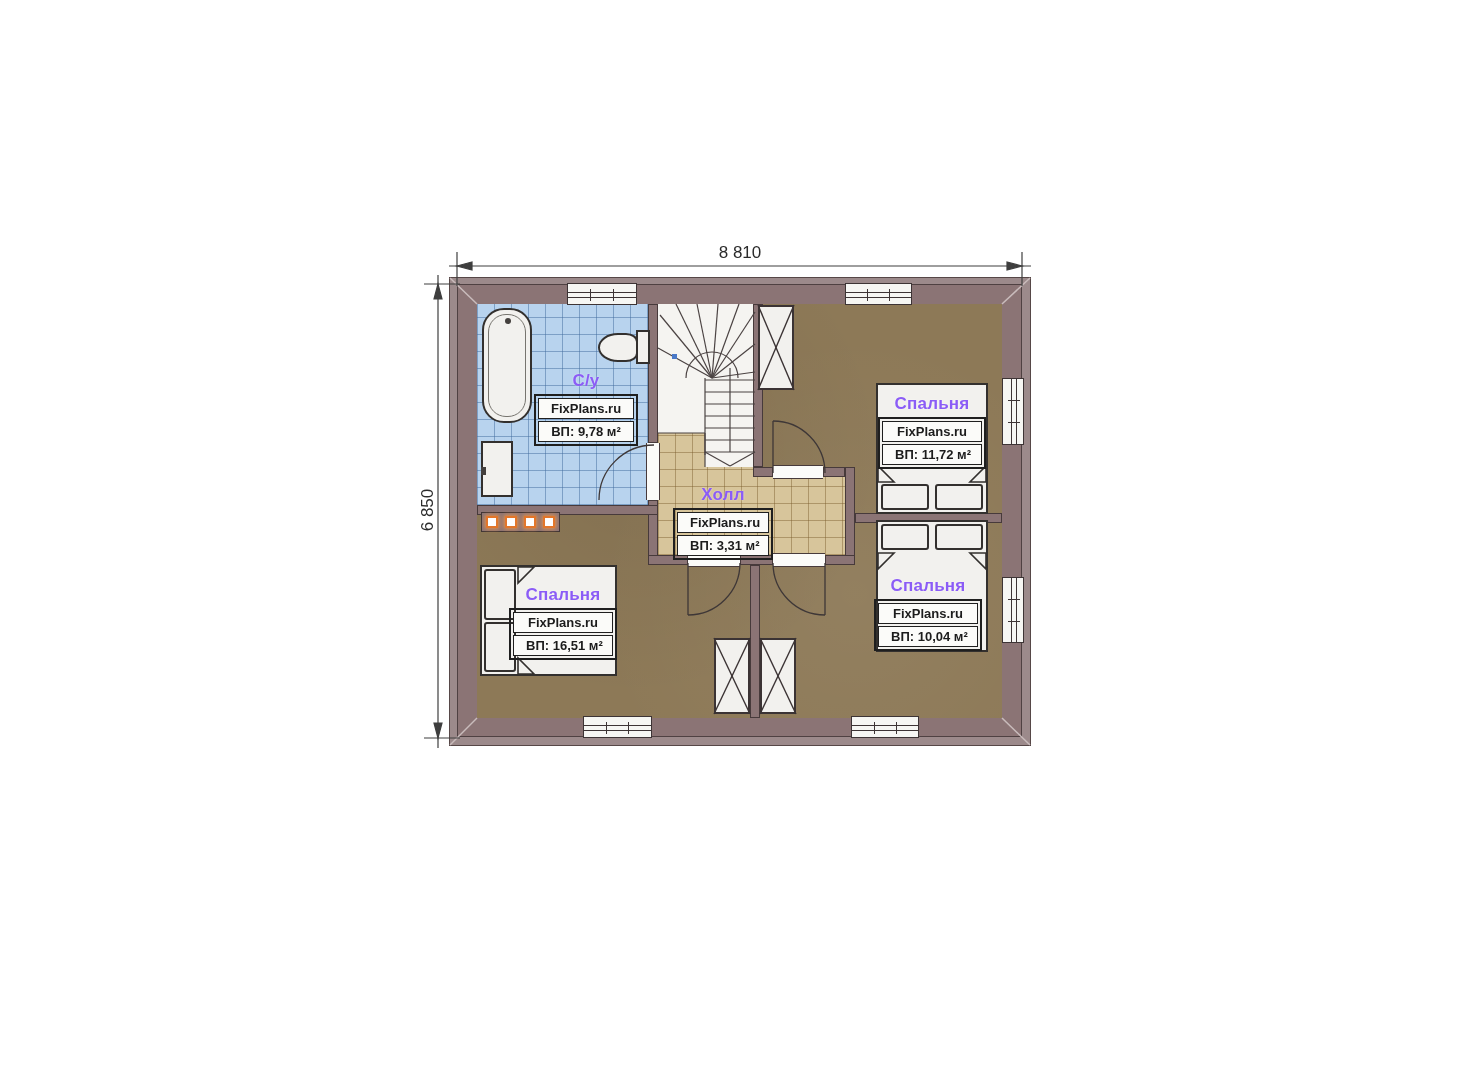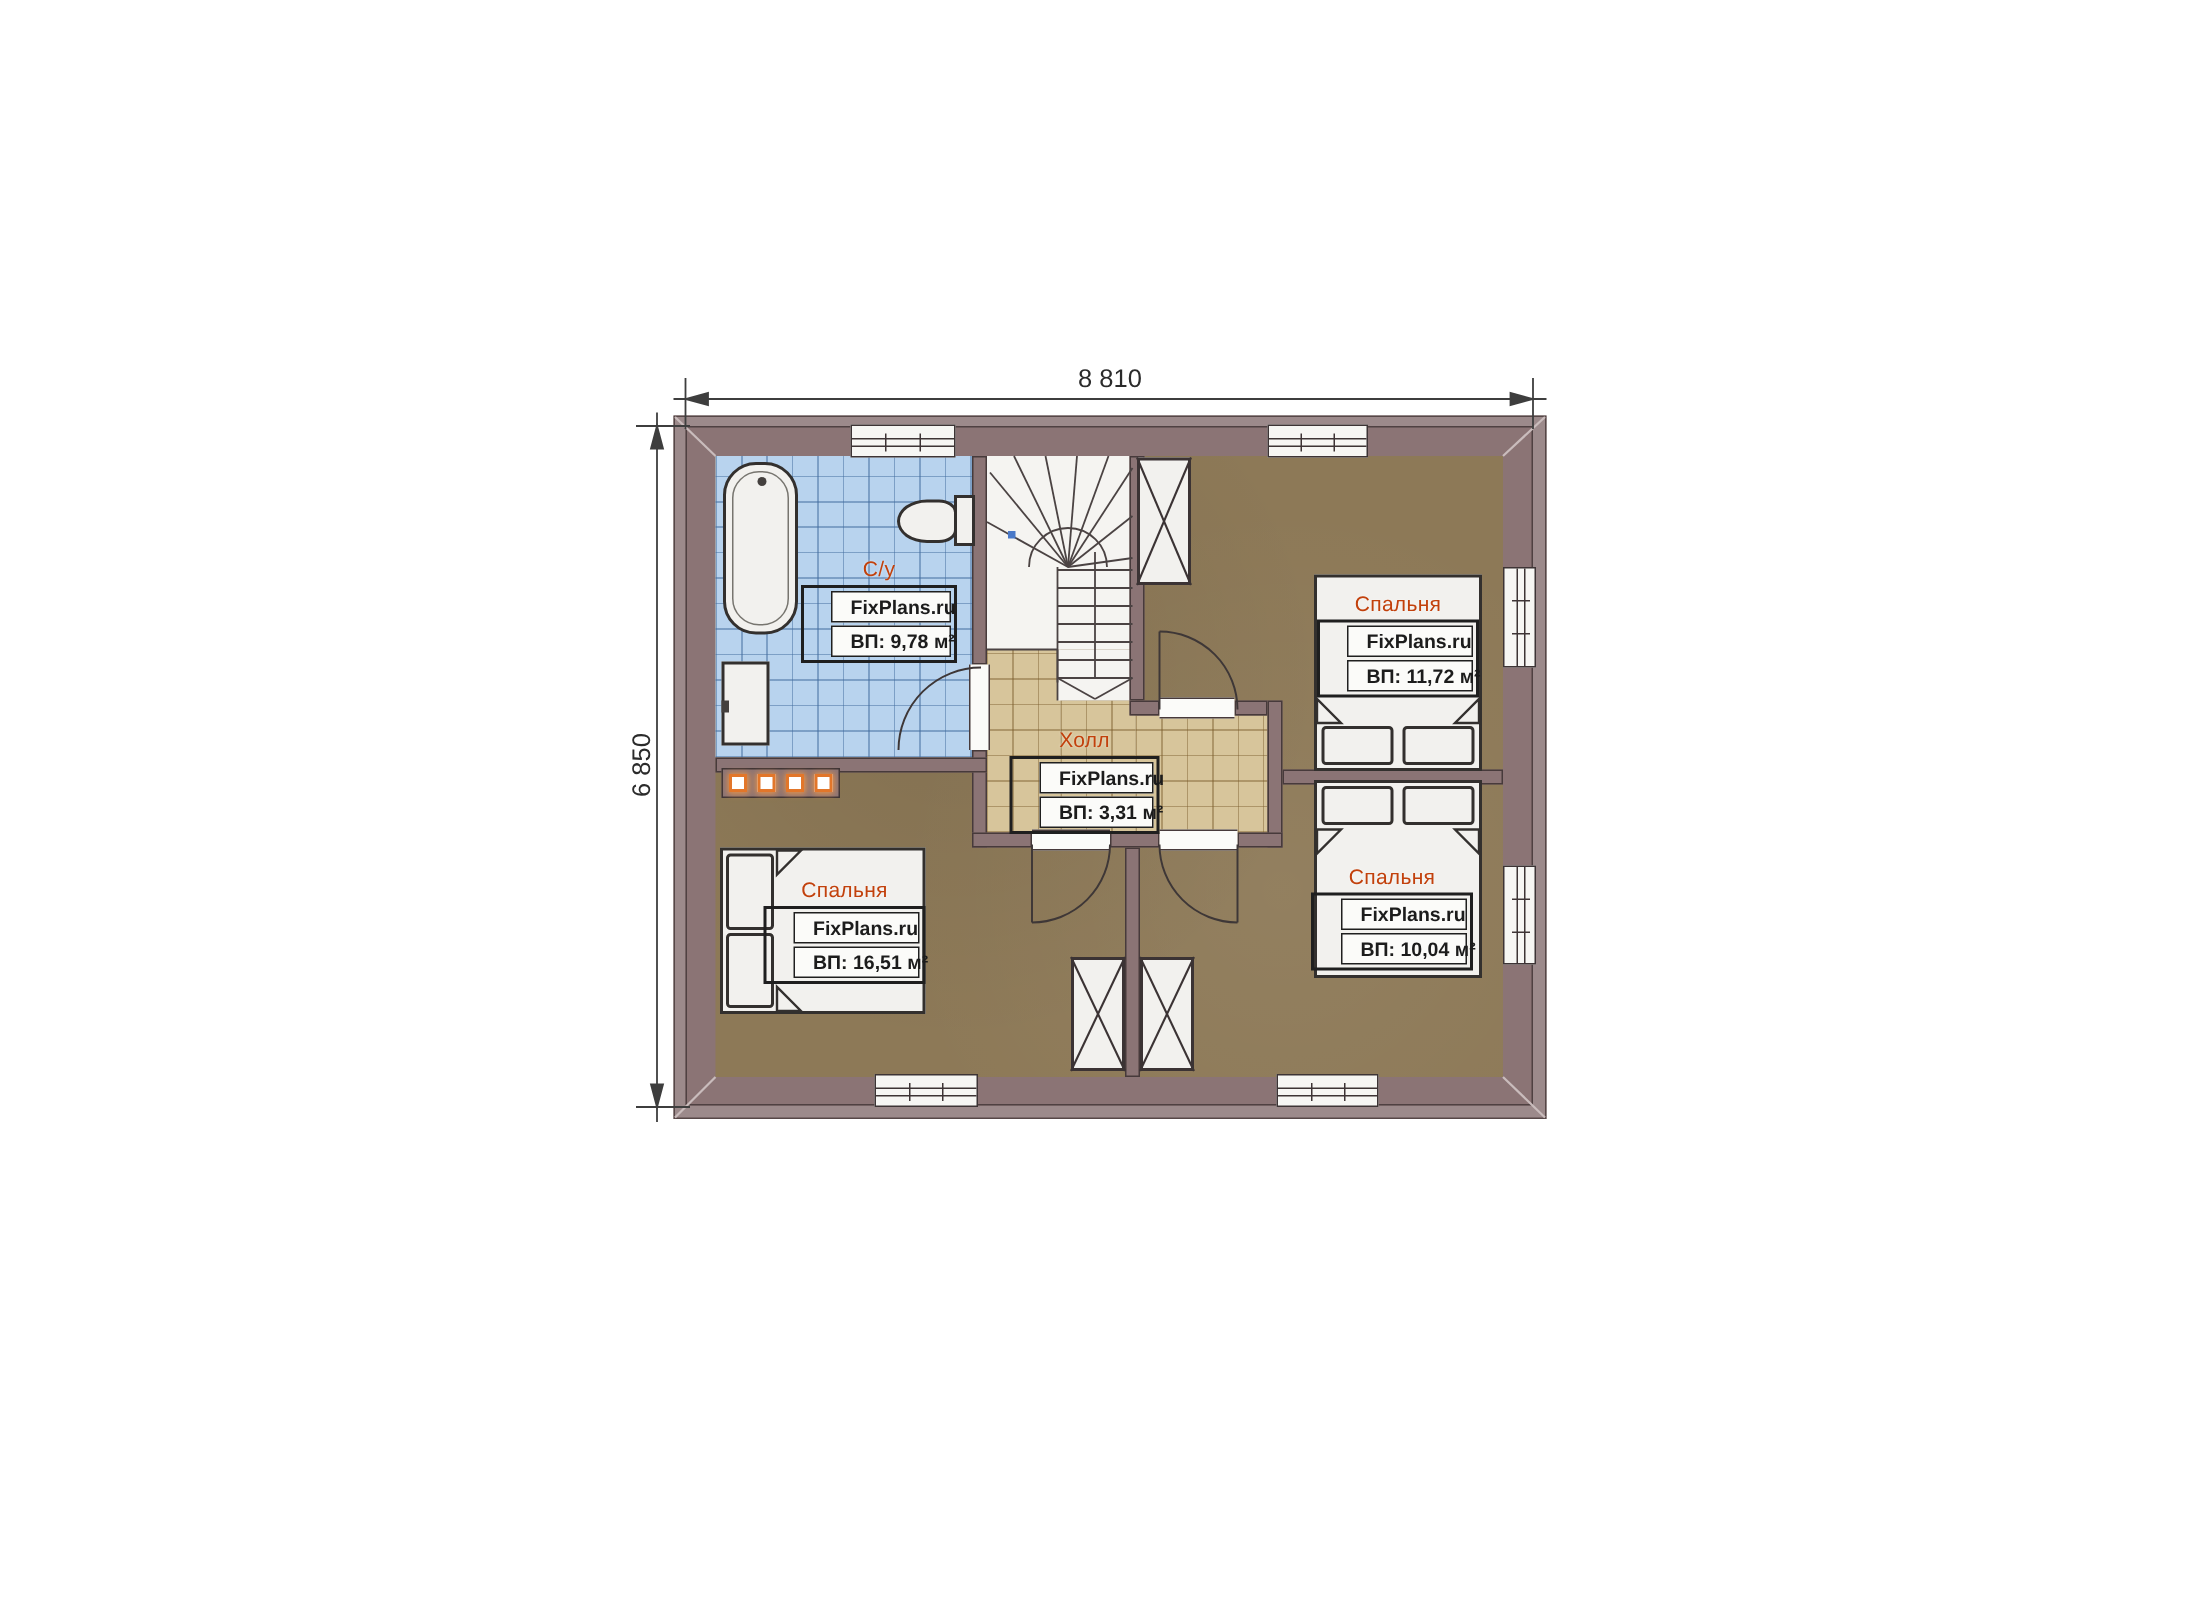--- a/index.html
+++ b/index.html
@@ -27,25 +27,25 @@
   .window{background:#f6f6f3;border:1.5px solid #3d3435;z-index:6;}
   .wline{position:absolute;background:#3d3435;}
   .shaft{background:#f2f1ee;border:2px solid #3b3334;z-index:5;}
   .furn{background:#f2f1ee;border:2px solid #33302e;z-index:5;}
   .furn-in{border:1.5px solid #77756f;background:transparent;}
   .radiator{background:#8b7475;border:1px solid #3f3536;z-index:6;}
   .radsq{position:absolute;width:12px;height:12px;background:#fff;border:2.5px solid #e2762a;
          box-shadow:0 0 4px 1px rgba(240,150,70,.9);box-sizing:border-box;}
   
   .room-label{display:flex;flex-direction:column;align-items:center;z-index:9;}
-  .room-title{font-size:14px;font-weight:400;color:#c2410c;letter-spacing:.2px;margin-bottom:3px;
+  .room-title{font-size:17px;font-weight:700;color:#8b5cf6;letter-spacing:.2px;margin-bottom:3px;
               text-shadow:0 0 2px rgba(255,255,255,.6);}
   .label-box{border:2px solid #1f1f1f;padding:2px;width:100%;}
   .label-row{border:1.5px solid #1f1f1f;background:#fbfbf9;color:#1c1c1c;font-size:13px;font-weight:700;
-             text-align:center;padding:2px 12px;line-height:15px;white-space:nowrap;margin-left:16px;}
+             text-align:center;padding:2px 12px;line-height:15px;white-space:nowrap;}
   .label-row + .label-row{margin-top:2px;}
   .dim-label{font-size:17px;color:#2b2b2b;text-align:center;z-index:9;}
   svg.overlay{position:absolute;left:0;top:0;z-index:8;pointer-events:none;}
 </style>
 </head>
 <body>
 
 <div class="canvas">
 
   <div class="abs eave" style="left:449px;top:277px;width:582px;height:469px;"></div>

